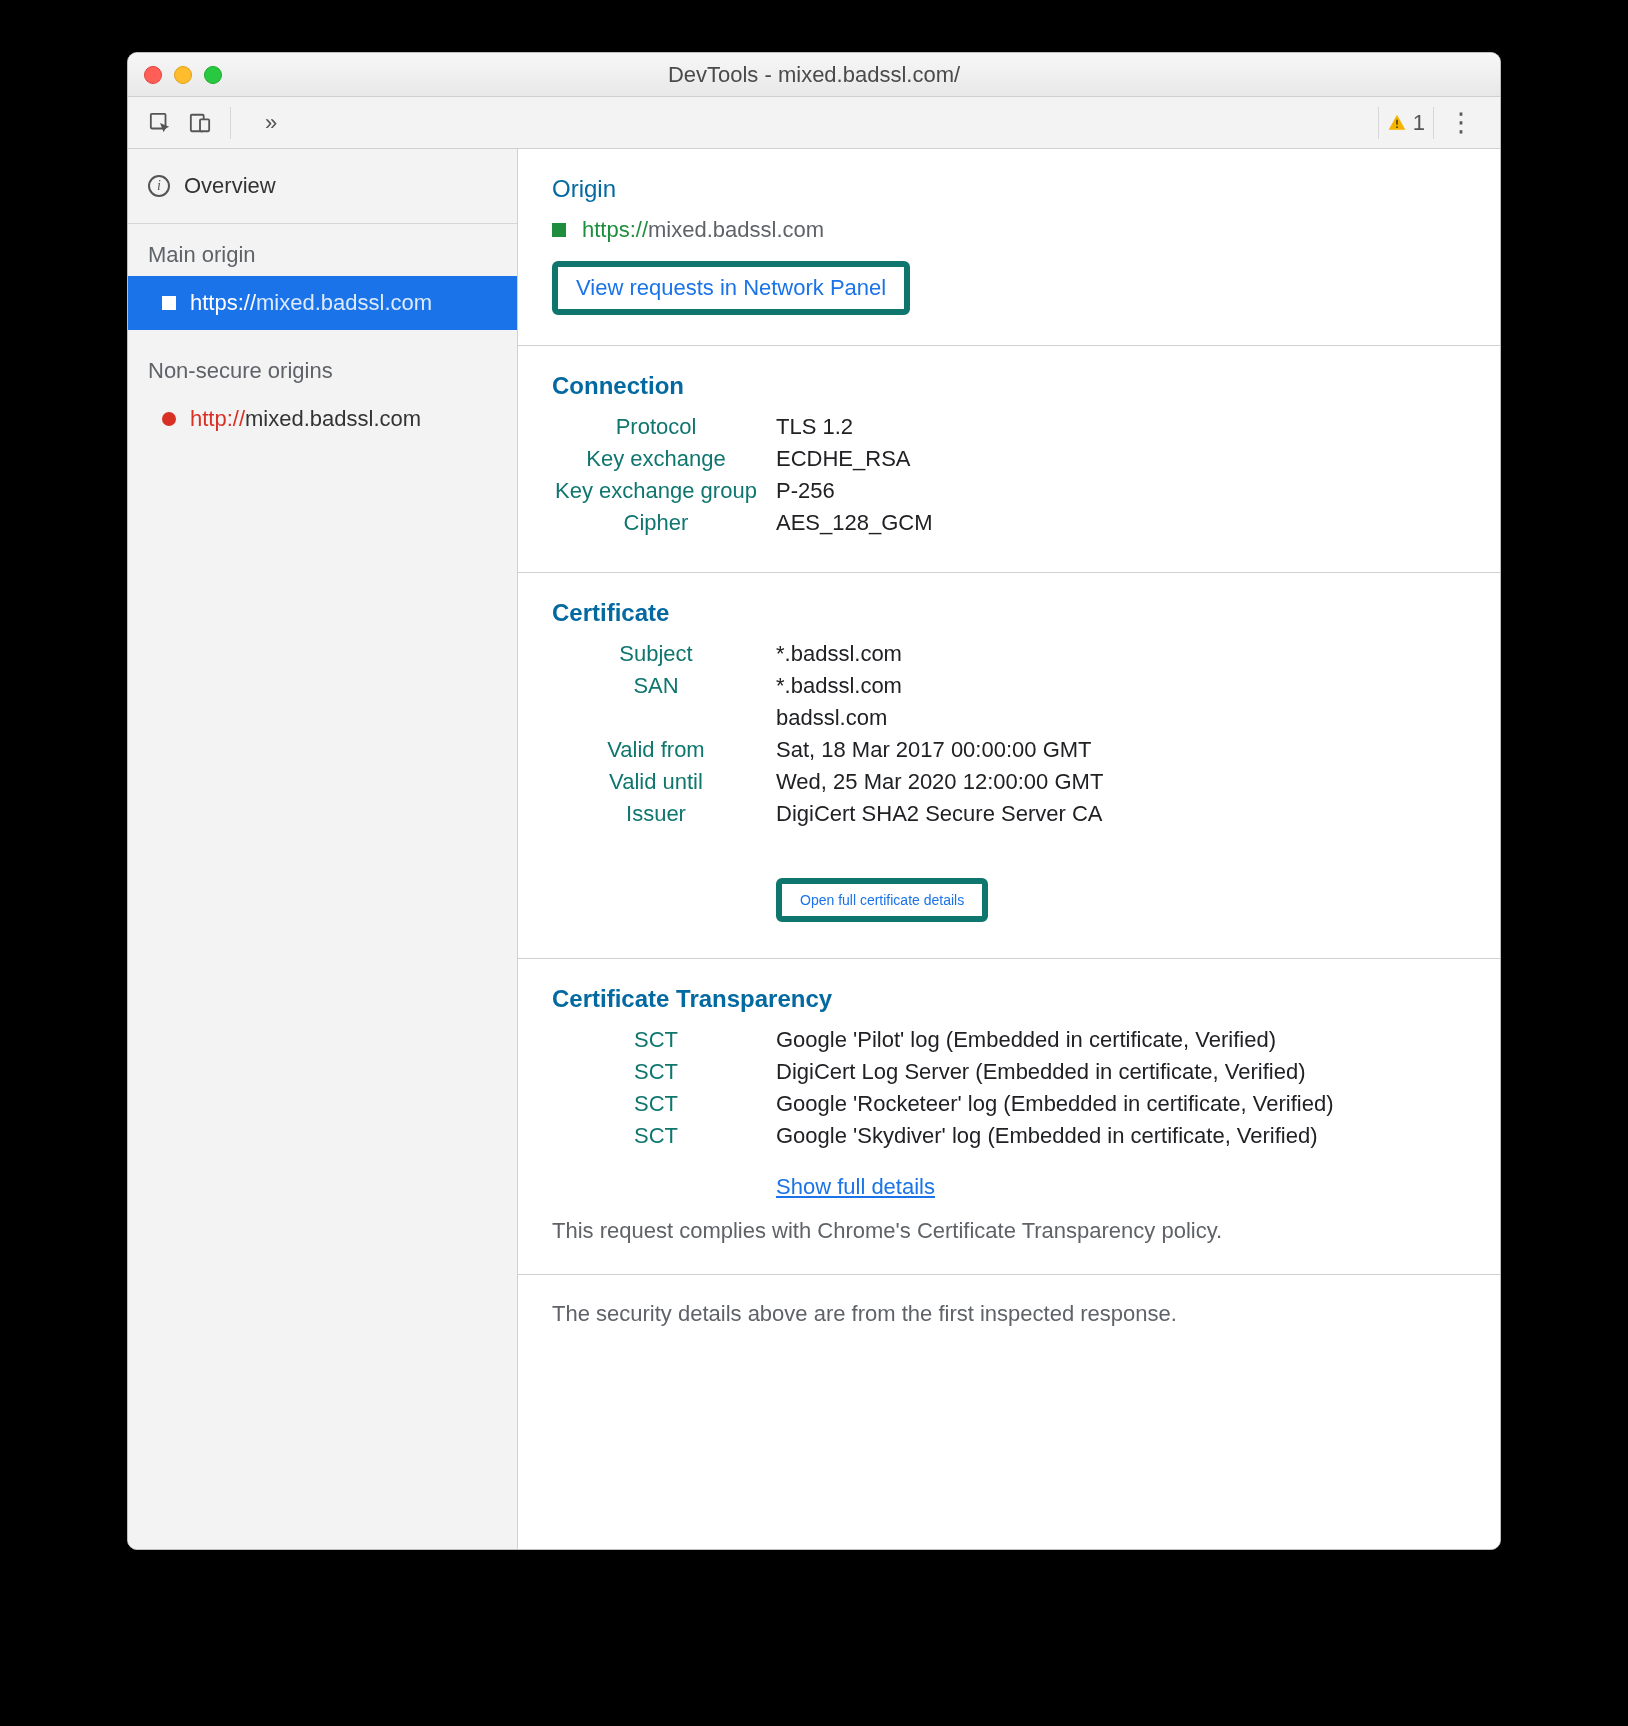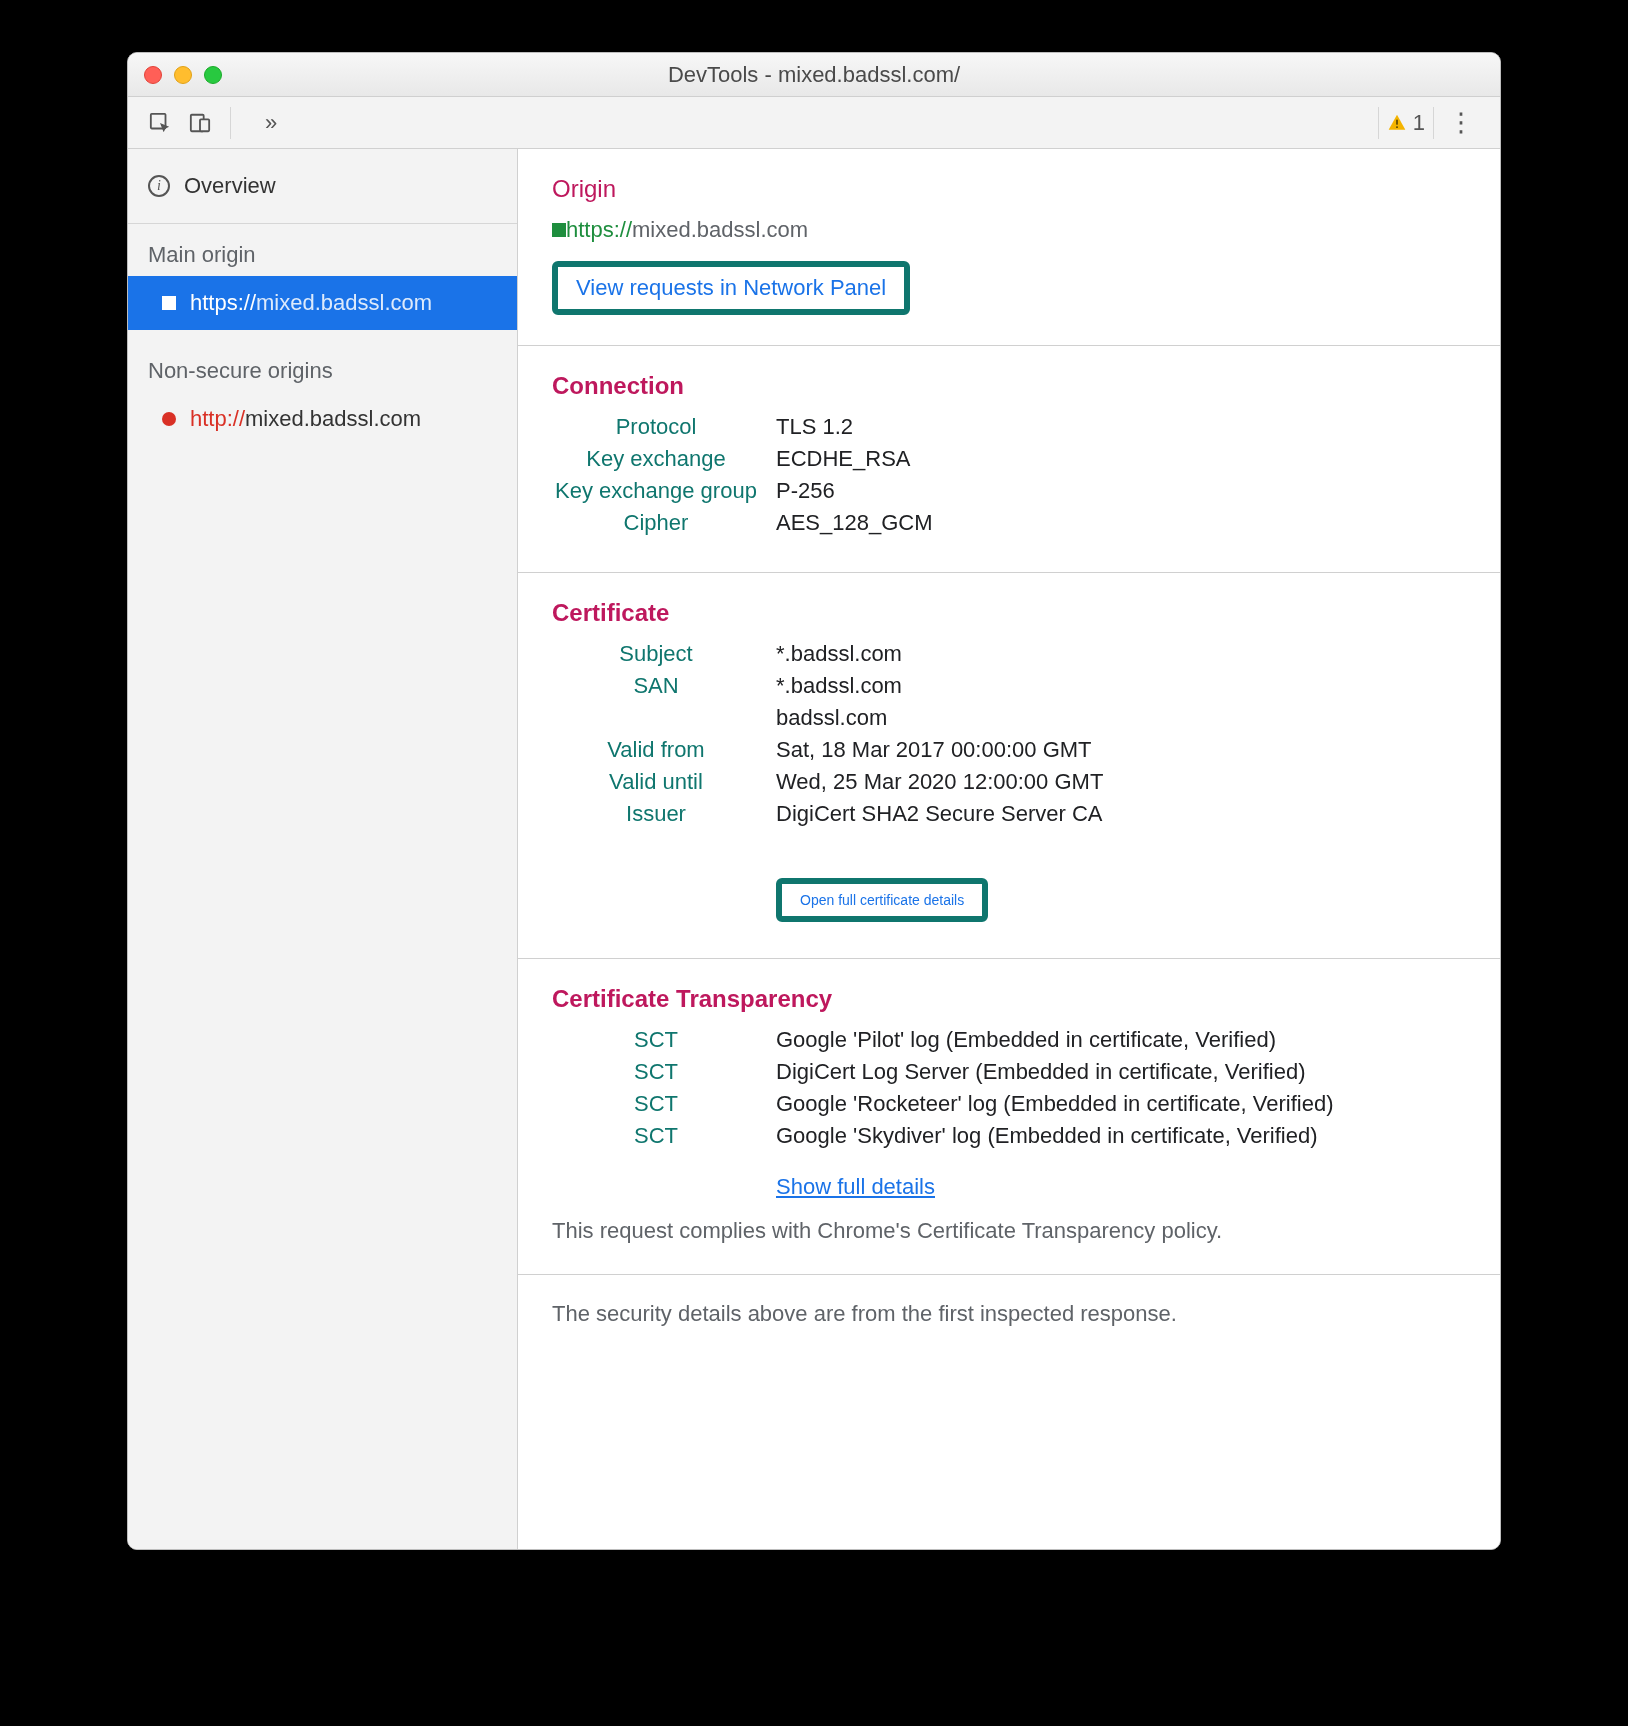--- a/index.html
+++ b/index.html
@@ -71,22 +71,22 @@
   .origin-item.active .sq { background:#fff; border:2px solid #fff;}
   .origin-item .dot { width:14px; height:14px; background:#d93025; border-radius:50%;}
   .o-scheme.http { color:#d93025;}
   .o-url { display:flex;}
   .origin-item .dim { opacity:.85;}
   .nonsec .rest{color:#333;}
   
   .main { flex:1; background:#fff;}
   .block { border-bottom:1px solid #d0d0d0; padding:26px 34px 30px;}
   .block.last { border-bottom:none;}
-  .h { font-size:24px; color:#be185d; font-weight:600; margin-bottom:14px;}
-  .origin-line { display:flex; align-items:center; margin-bottom:18px;}
+  .h { font-size:24px; color:#0369a1; font-weight:600; margin-bottom:14px;}
+  .origin-line { display:flex; align-items:center; gap:16px; margin-bottom:18px;}
   .origin-line .gsq{width:14px;height:14px;background:#1e8e3e;}
   .origin-line .scheme{color:#1e8e3e;}
   .origin-line .rest{color:#5f6368;}
   .btn { display:inline-block; border:6px solid #0f766e; color:#1a73e8; background:#fff; border-radius:6px; padding:8px 18px; font-size:22px; cursor:pointer;}
   .btn.small{font-size:14px;margin-top:39px;}
   .kv { display:flex; margin:6px 0;}
   .kv .k{ width:224px; text-align:center; color:#0f766e; padding-right:16px;}
   .kv .v{ color:#202124;}
   .footnote{color:#5f6368; font-size:22px;}
   .link { color:#1a73e8; text-decoration:underline; cursor:pointer;}

